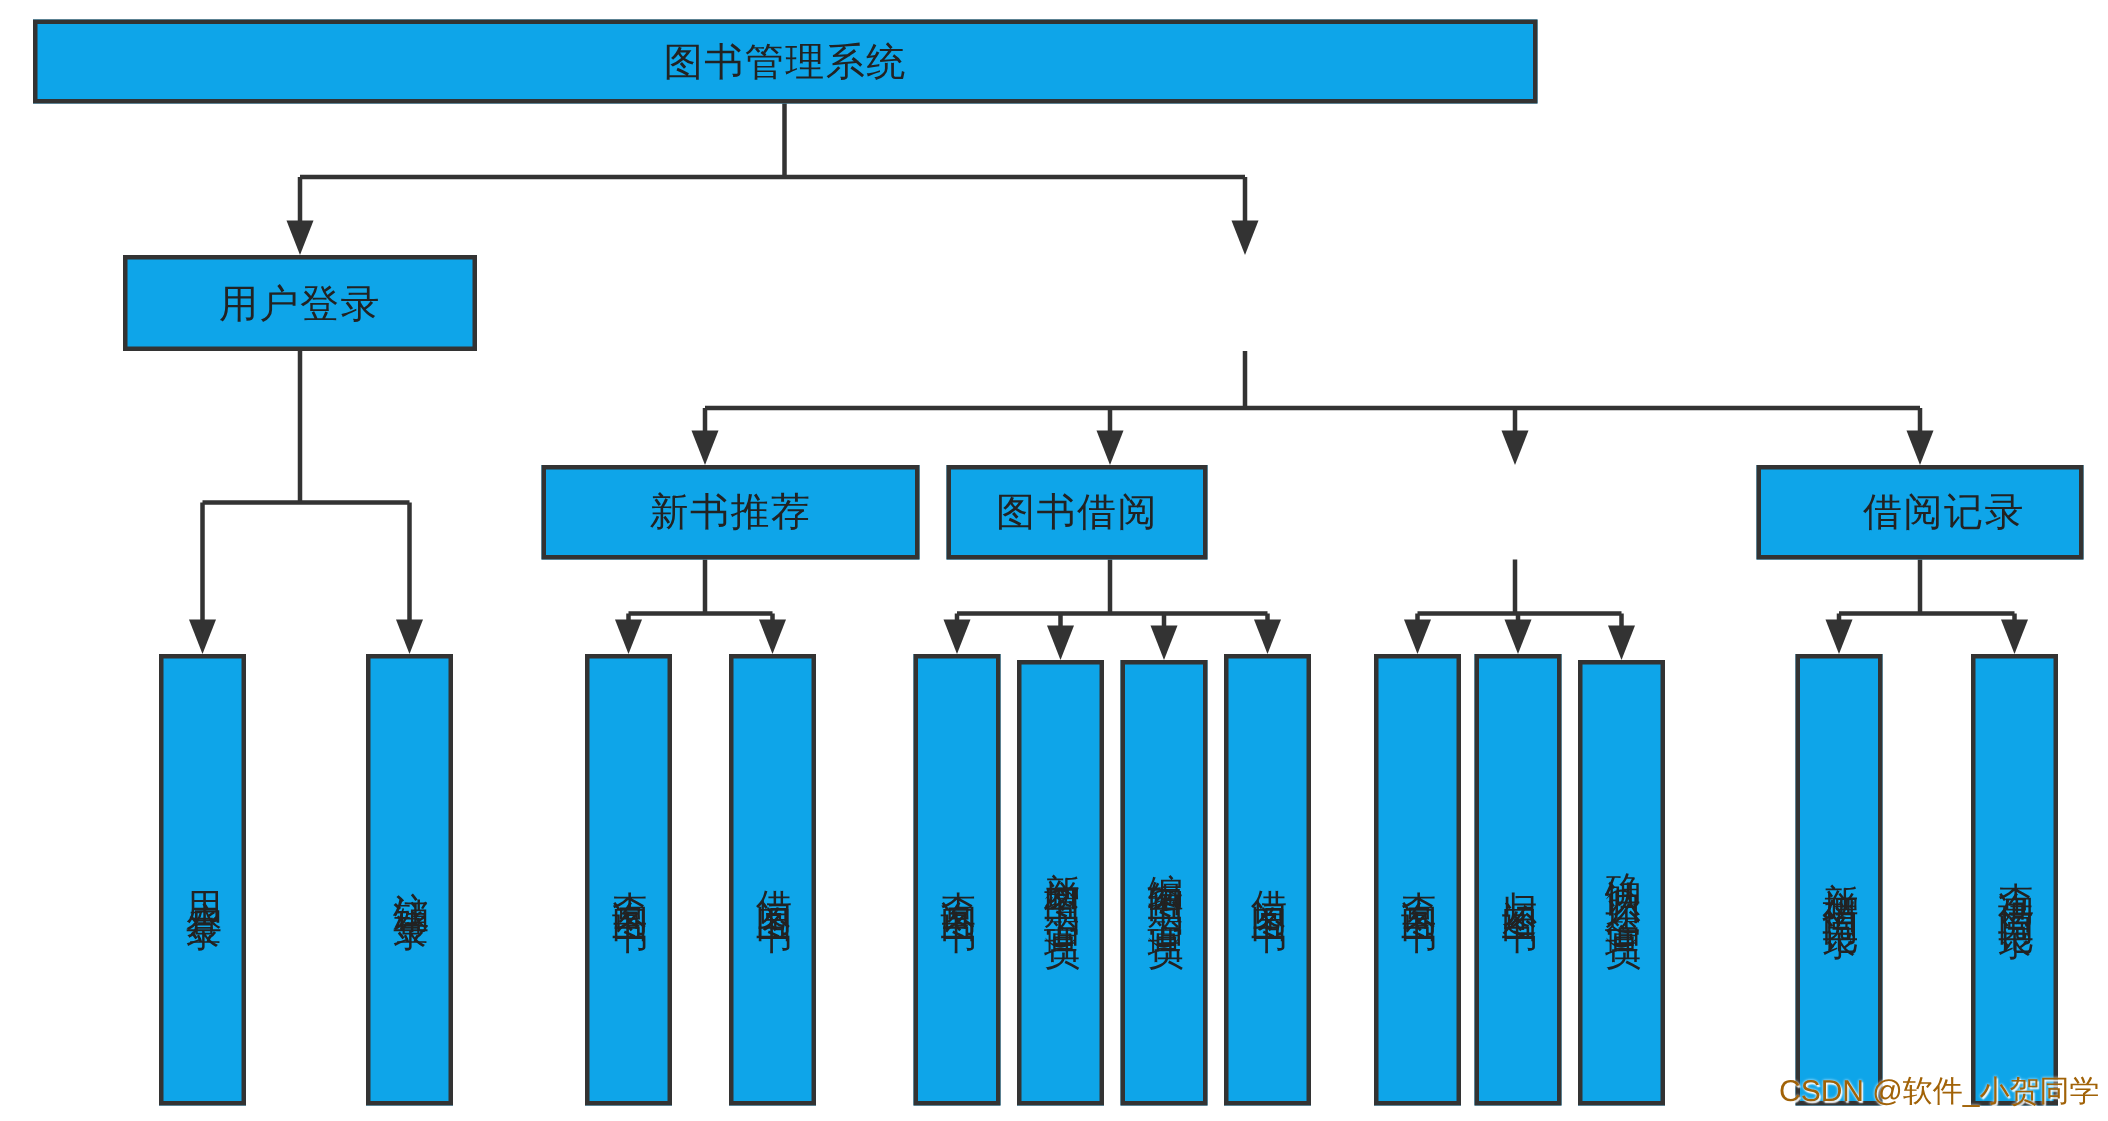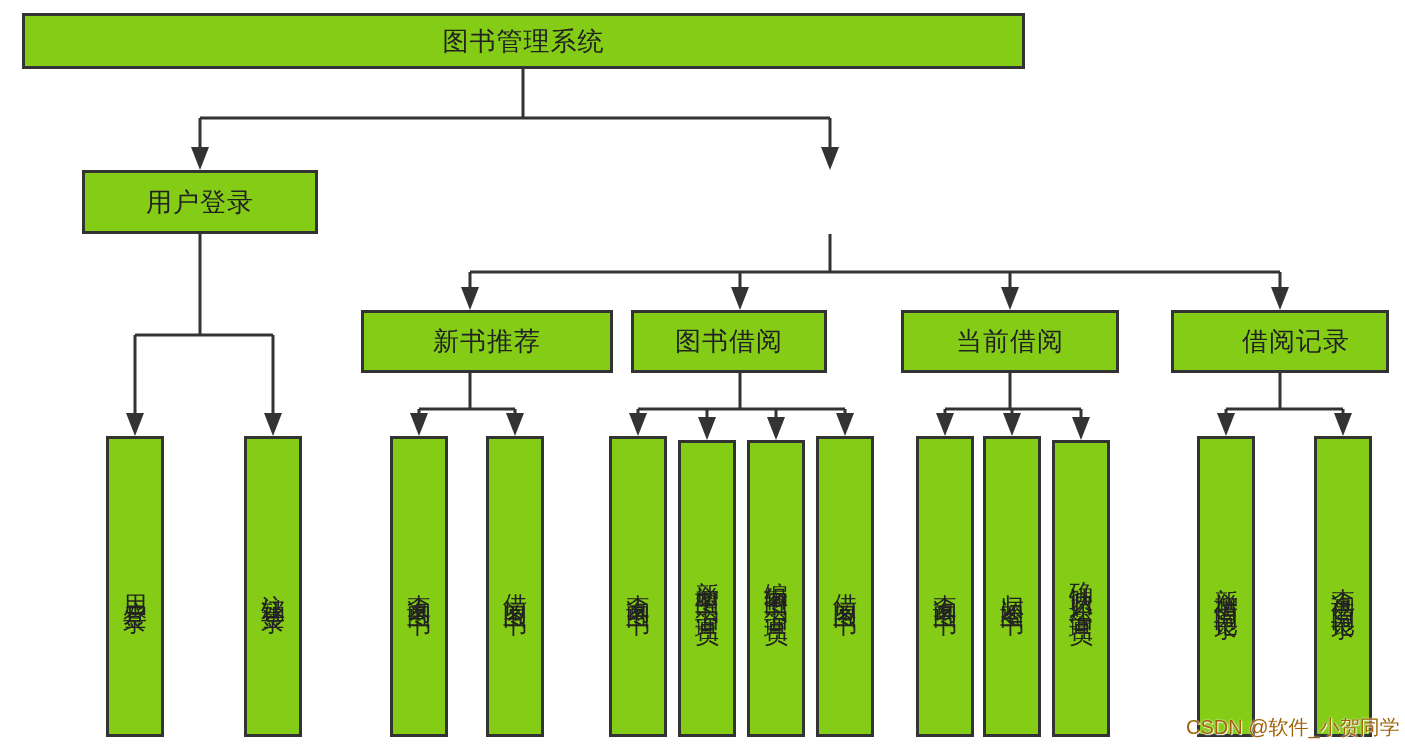--- a/index.html
+++ b/index.html
@@ -13,21 +13,21 @@
   }
   #wires {
     position: absolute;
     left: 0; top: 0;
     z-index: 0;
   }
   .node {
     position: absolute;
     box-sizing: border-box;
     border: 3px solid #333333;
-    background: #84cc16;
+    background: #0ea5e9;
     display: flex;
     align-items: center;
     justify-content: center;
     color: #222222;
     z-index: 1;
   }
   .node.h { font-size: 26px; letter-spacing: 1px; }
   .vtext {
     writing-mode: vertical-rl;
     font-size: 24px;
@@ -94,25 +94,22 @@
     <span>图书管理系统</span>
   </div>
 
   <div class="node h" style="left:82px; top:170px; width:236px; height:64px;">
     <span>用户登录</span>
   </div>
 
   <div class="node h" style="left:361px; top:310px; width:252px; height:63px;justify-content:center;">
     <span>新书推荐</span>
   </div>
-  <div class="node h" style="left:631px; top:310px; width:196px; height:63px;">
+  <div class="node h" style="left:631px; top:310px; width:174px; height:63px;">
     <span>图书借阅</span>
-  </div>
-  <div class="node h" style="left:901px; top:310px; width:218px; height:63px;">
-    <span>当前借阅</span>
   </div>
   <div class="node h" style="left:1171px; top:310px; width:218px; height:63px;padding-left:32px;">
     <span>借阅记录</span>
   </div>
 
   <div class="node" style="left:106px; top:436px; width:58px; height:301px;">
     <span class="vtext">用户登录</span>
   </div>
   <div class="node" style="left:244px; top:436px; width:58px; height:301px;">
     <span class="vtext">注销登录</span>

